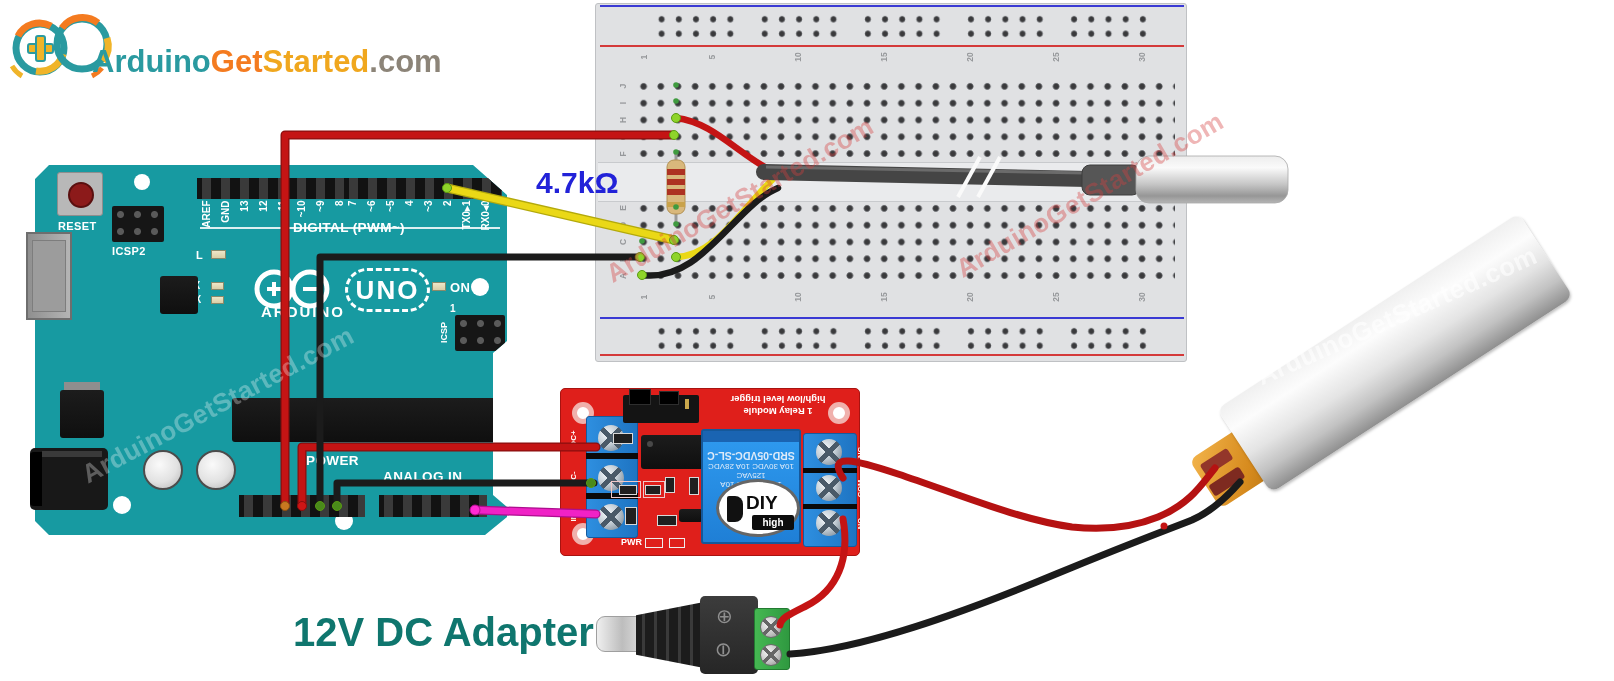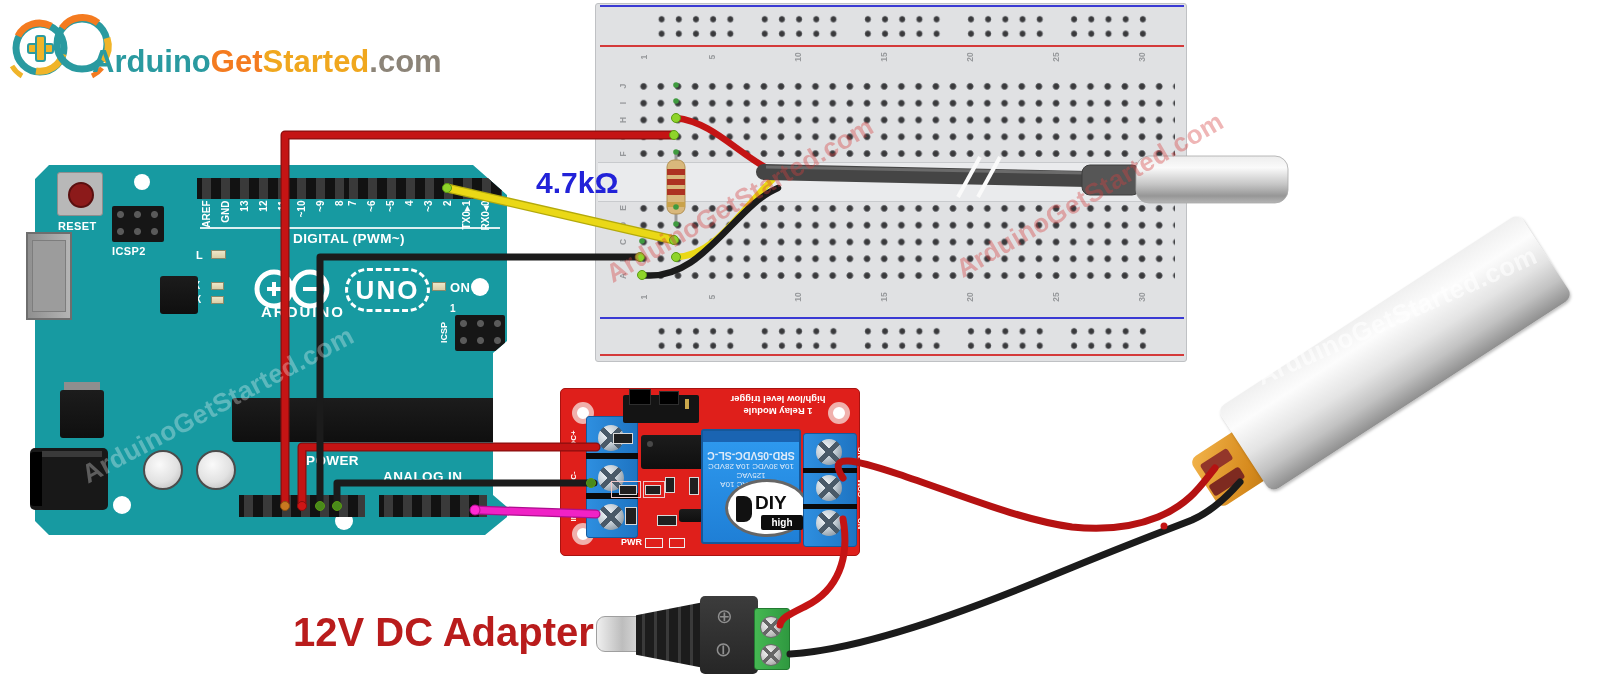--- a/index.html
+++ b/index.html
@@ -165,21 +165,21 @@
     <span class="vlab vl-top" style="left:295px;top:52px">7</span>
     <span class="vlab vl-top" style="left:314px;top:52px">~6</span>
     <span class="vlab vl-top" style="left:333px;top:52px">~5</span>
     <span class="vlab vl-top" style="left:352px;top:52px">4</span>
     <span class="vlab vl-top" style="left:371px;top:52px">~3</span>
     <span class="vlab vl-top" style="left:390px;top:52px">2</span>
     <span class="vlab vl-top" style="left:409px;top:52px">TX0▸1</span>
     <span class="vlab vl-top" style="left:428px;top:52px">RX0◂0</span>
 
     <div class="abs" style="left:165px;top:62px;width:300px;height:2px;background:rgba(255,255,255,.85)"></div>
-    <span class="silk" style="left:258px;top:66px">DIGITAL (PWM~)</span>
+    <span class="silk" style="left:258px;top:55px">DIGITAL (PWM~)</span>
 
     <span class="silk" style="left:161px;top:84px;font-size:11px">L</span>
     <div class="led" style="left:176px;top:85px;width:15px;height:9px"></div>
     <span class="silk" style="left:152px;top:115px;font-size:10px">TX</span>
     <div class="led" style="left:176px;top:117px;width:13px;height:8px"></div>
     <span class="silk" style="left:152px;top:129px;font-size:10px">RX</span>
     <div class="led" style="left:176px;top:131px;width:13px;height:8px"></div>
     <div class="chip" style="left:125px;top:111px;width:38px;height:38px"></div>
 
     <svg class="abs" style="left:215px;top:100px" width="90" height="48" viewBox="0 0 90 48">
@@ -267,21 +267,21 @@
     <div class="silkbox" style="left:108px;top:149px;width:16px;height:10px;border-color:#eee"></div>
 
     <div class="abs" style="left:140px;top:40px;width:100px;height:115px;background:linear-gradient(180deg,#2f9bf0,#1f7fd6);border:2px solid #15589a;border-radius:3px">
       <div class="abs" style="left:0;top:0;width:100%;height:11px;background:#1a64b2"></div>
       <div class="abs flip" style="left:2px;top:8px;width:92px;height:50px;color:#ddeaf8;text-align:center">
         <div style="font-size:8px">10A 250VAC 10A 125VAC</div>
         <div style="font-size:8px">10A 30VDC 10A 28VDC</div>
         <div style="font-size:10.5px;font-weight:bold">SRD-05VDC-SL-C</div>
       </div>
 
-      <div class="abs" style="left:22px;top:48px;width:84px;height:58px;background:#fff;border:3px solid #666;border-radius:50%">
+      <div class="abs" style="left:13px;top:48px;width:84px;height:58px;background:#fff;border:3px solid #666;border-radius:50%">
         <div class="abs" style="left:8px;top:14px;width:16px;height:26px;background:#111;border-radius:2px 8px 8px 2px"></div>
         <span class="abs" style="left:27px;top:10px;font-weight:bold;font-size:19px;color:#0d0d0d">DIY</span>
         <div class="abs" style="left:33px;top:33px;width:42px;height:15px;background:#0d0d0d;color:#fff;font-weight:bold;font-size:10px;text-align:center;line-height:15px;border-radius:2px">high</div>
       </div>
     </div>
 
     <div class="term" style="left:242px;top:44px;width:54px;height:114px"></div>
     <div class="abs" style="left:242px;top:79px;width:54px;height:5px;background:#0a0a0a"></div>
     <div class="abs" style="left:242px;top:115px;width:54px;height:5px;background:#0a0a0a"></div>
     <div class="screw" style="left:255px;top:50px;width:26px;height:26px"></div>
@@ -388,15 +388,15 @@
         <circle cx="642" cy="241" r="2.8"></circle>
     </g>
   </svg>
 
   <div class="wm wm-pink" style="left:740px;top:200px;transform:translate(-50%,-50%) rotate(-30deg)">ArduinoGetStarted.com</div>
   <div class="wm wm-pink" style="left:1090px;top:195px;transform:translate(-50%,-50%) rotate(-30deg)">ArduinoGetStarted.com</div>
   <div class="wm wm-teal" style="left:218px;top:405px">ArduinoGetStarted.com</div>
   <div class="wm wm-white" style="left:1397px;top:316px;transform:translate(-50%,-50%) rotate(-24deg)">ArduinoGetStarted.com</div>
 
   <div class="bluelab" style="left:536px;top:166px;font-size:30px">4.7kΩ</div>
-  <div class="bluelab" style="left:293px;top:610px;font-size:40px;color:#b91c1c">12V DC Adapter</div>
+  <div class="bluelab" style="left:293px;top:610px;font-size:40px;color:#0f766e">12V DC Adapter</div>
 
 </div>
 
 </body></html>

